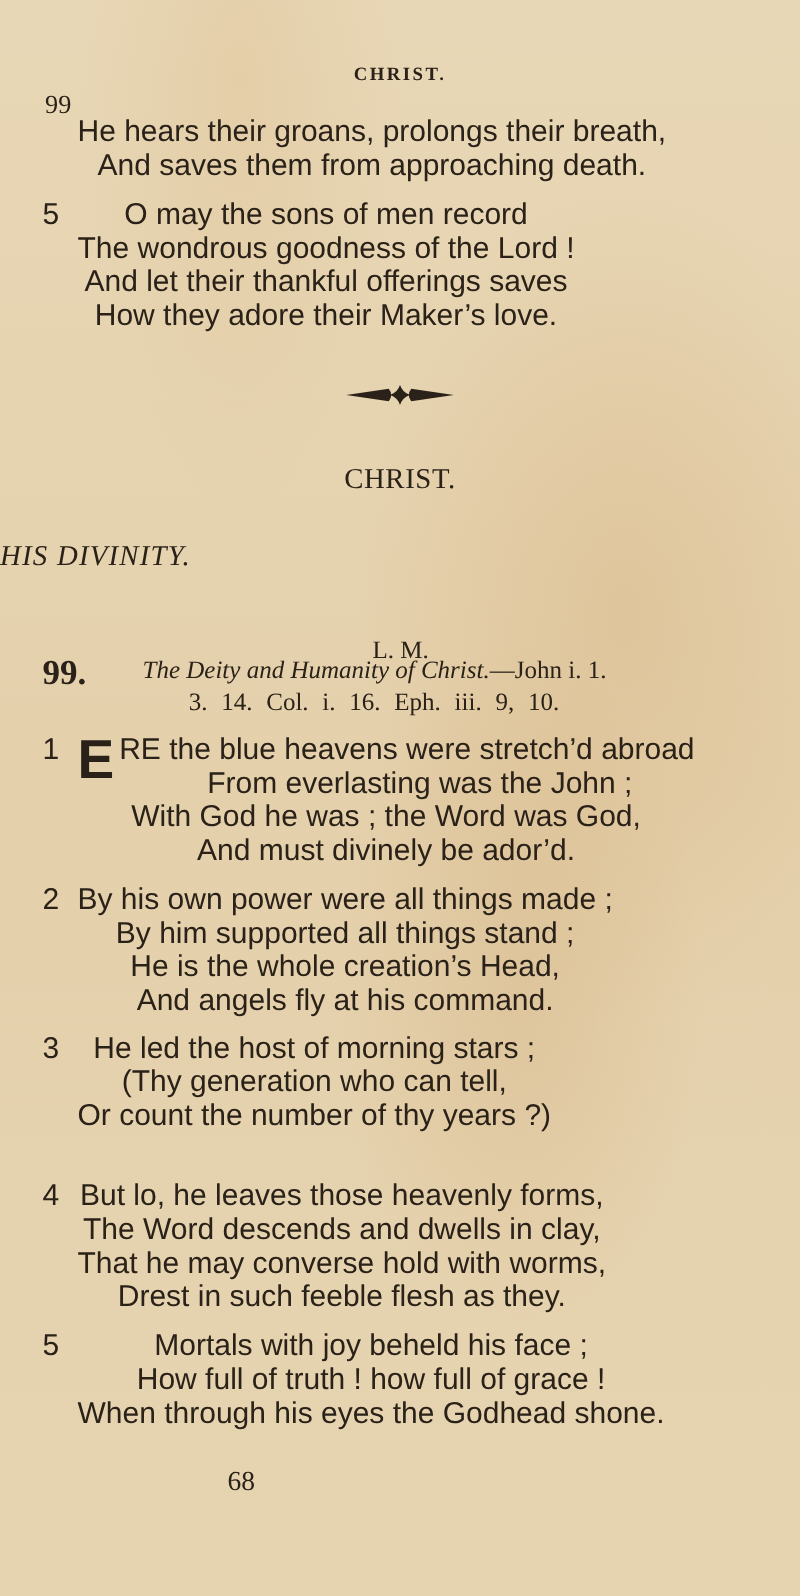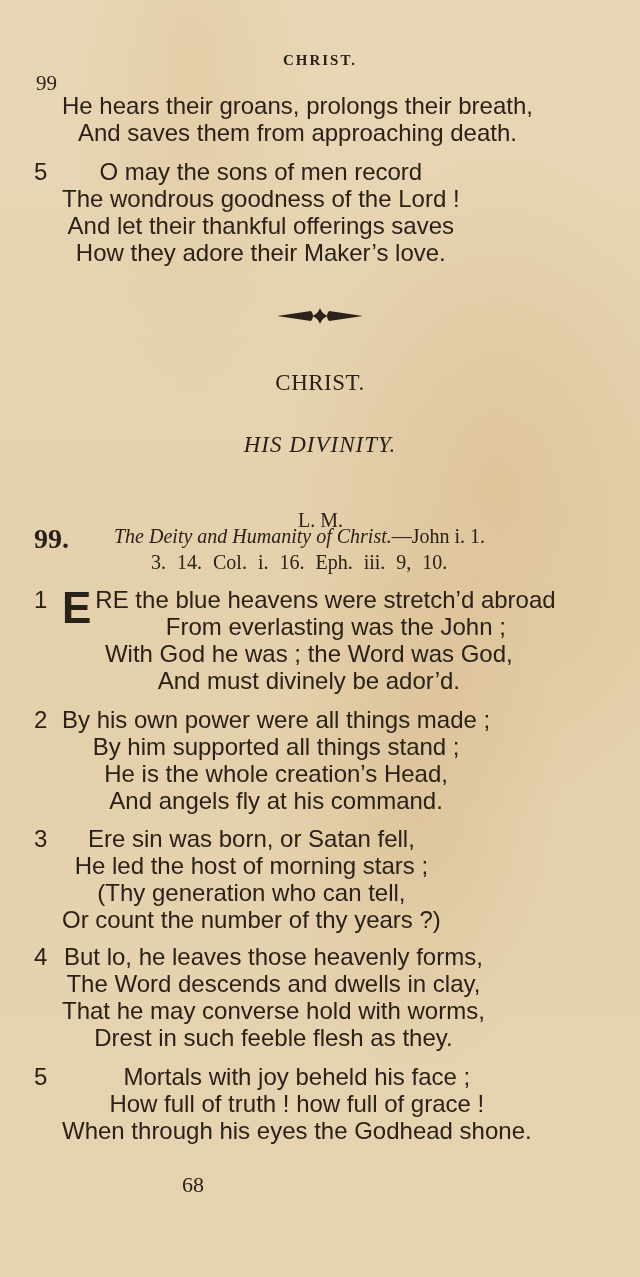--- a/index.html
+++ b/index.html
@@ -17,21 +17,21 @@
   }
   .page { position: absolute; left: 0; top: 0; width: 640px; height: 1277px; }
   .header { position: absolute; top: 48px; left: 36px; right: 36px; height: 30px; }
   .page-num { position: absolute; left: 0; top: 0; font-size: 21px; font-family: "Liberation Serif", serif; margin-top: 23px; }
   .running-title { position: absolute; left: 0; right: 0; text-align: center; top: 4px; font-size: 15px; letter-spacing: 2px; font-weight: bold; font-family: "Liberation Serif", serif; }
   .verse { position: absolute; left: 34px; font-family: Liberation Sans, sans-serif; font-size: 24px; line-height: 27px; text-align: center; }
   .verse .line { display: block; padding-left: 28px; white-space: nowrap; }
   .verse .num { position: absolute; left: 0; top: 0; }
   .ornament { position: absolute; left: 0; right: 0; top: 308px; text-align: center; }
   .section-title { position: absolute; left: 0; right: 0; text-align: center; top: 370px; font-family: "Liberation Serif", serif; font-size: 23px; letter-spacing: 0.5px; }
-  .sub-title { position: absolute; left: 0; right: 0; text-align: center; top: 432px; font-family: "Liberation Serif", serif; font-style: italic; font-size: 23px; letter-spacing: 1px; }
+  .sub-title { position: absolute; left: 0; right: 0; top: 432px; font-family: "Liberation Serif", serif; font-style: italic; font-size: 23px; letter-spacing: 1px; }
   .meter { position: absolute; left: 0; right: 17px; text-align: center; top: 509px; font-family: "Liberation Serif", serif; font-size: 20px; padding-left: 18px; }
   .hymn-head { position: absolute; left: 34px; top: 523px; width: 580px; font-family: "Liberation Serif", serif; font-size: 20px; }
   .hymn-num { position: absolute; left: 0; top: 0; font-size: 28px; font-weight: bold; }
   .hymn-title { position: absolute; left: 80px; top: 2px; white-space: nowrap; }
   .hymn-title i { font-style: italic; }
   .hymn-refs { position: absolute; left: 104px; top: 28px; white-space: nowrap; word-spacing: 6px; margin-left: 13px; }
   .dropcap { font-size: 44px; font-weight: bold; line-height: 40px; float: left; margin: 2px 4px 0 0; }
   .footer-num { position: absolute; left: 166px; top: 1172px; font-family: "Liberation Serif", serif; font-size: 22px; margin-left: 16px; }
 </style>
 </head>
@@ -87,21 +87,20 @@
   <div class="verse" style="top:706px;">
     <span class="num">2</span>
     <span class="line">By his own power were all things made ;</span>
     <span class="line">By him supported all things stand ;</span>
     <span class="line">He is the whole creation’s Head,</span>
     <span class="line">And angels fly at his command.</span>
   </div>
 
   <div class="verse" style="top:825px;">
     <span class="num">3</span>
-    <span class="line">Ere sin was born, or Satan fell,</span>
     <span class="line">He led the host of morning stars ;</span>
     <span class="line">(Thy generation who can tell,</span>
     <span class="line">Or count the number of thy years ?)</span>
   </div>
 
   <div class="verse" style="top:943px;">
     <span class="num">4</span>
     <span class="line">But lo, he leaves those heavenly forms,</span>
     <span class="line">The Word descends and dwells in clay,</span>
     <span class="line">That he may converse  hold with worms,</span>

